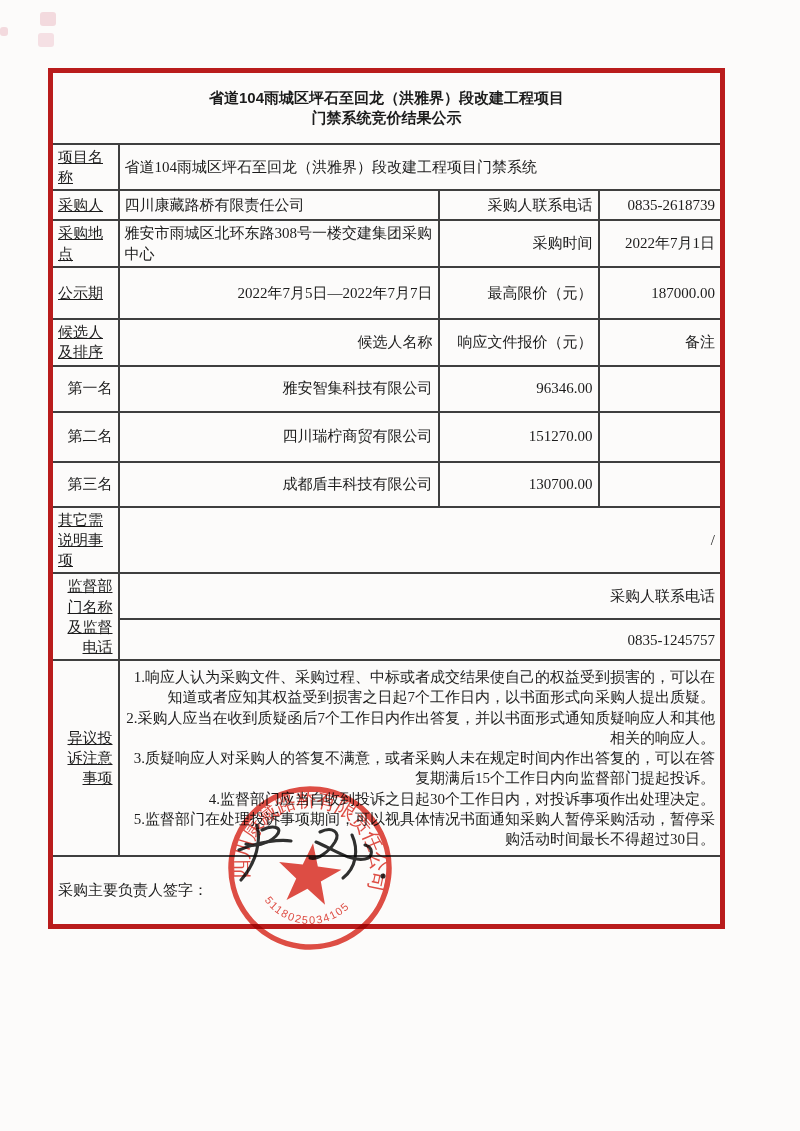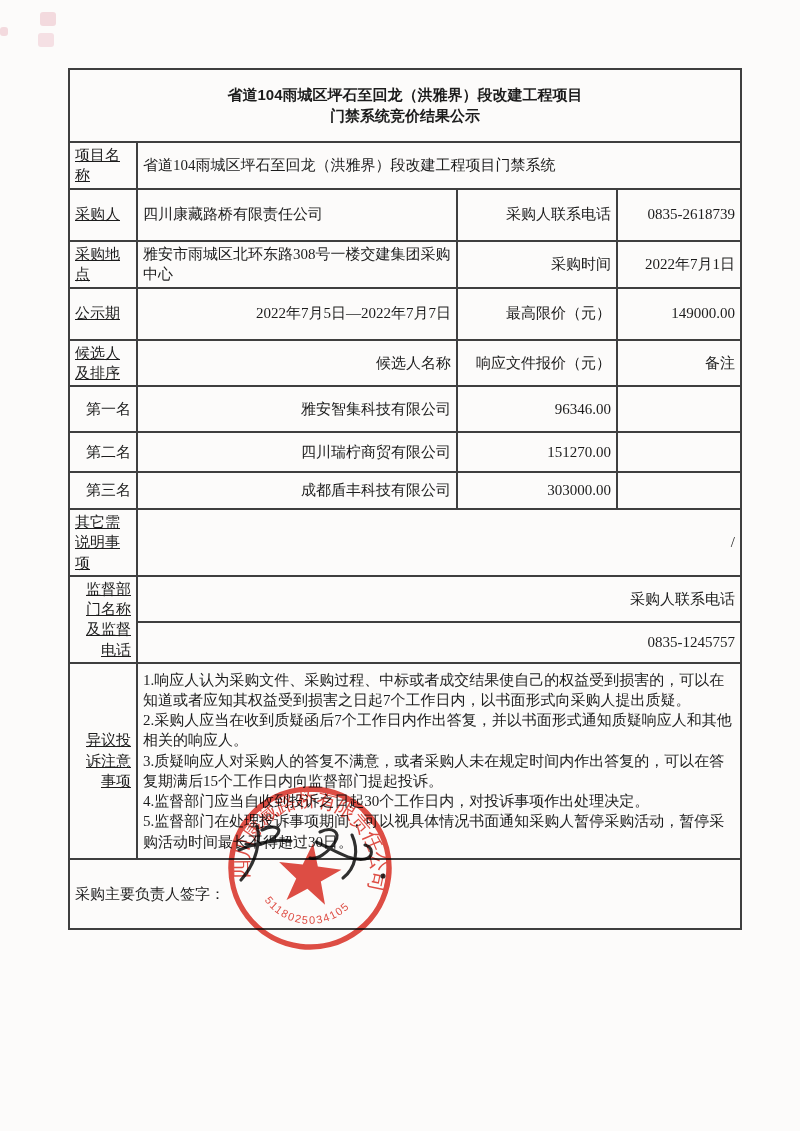--- a/index.html
+++ b/index.html
@@ -5,38 +5,38 @@
   html,body { margin:0; padding:0; }
   body {
     width:800px; height:1131px;
     position:relative; overflow:hidden;
     background:#fcfbfa;
     font-family:"Liberation Serif", serif;
     color:#1c1c1c;
   }
   .scan-smudge { position:absolute; border-radius:3px; }
   .doc-table {
-    position:absolute; left:68px; top:68px; width:672px;
+    position:absolute; left:48px; top:68px; width:672px;
     border-collapse:collapse; table-layout:fixed;
-    border:2px solid #b91c1c;
+    border:5px solid #b91c1c;
   }
   .doc-table td {
     border:2px solid #3f3f3f;
     font-size:15px; line-height:1.35;
     padding:2px 5px; vertical-align:middle;
     overflow:hidden;
   }
   .title-cell {
     text-align:center;
     font-family:"Liberation Sans", sans-serif;
     font-weight:bold; font-size:19px; line-height:1.5;
   }
   .c { text-align:right; }
   .label-cell { padding:2px 4px;text-decoration:underline; }
-  .obj-cell { padding:5px 8px; font-size:15px; line-height:1.42; vertical-align:middle; }
+  .obj-cell { padding:5px 8px; font-size:15px; line-height:1.42; vertical-align:middle;text-align:right; }
   .obj-item { margin:0; }
   .sig-cell { font-size:16px; padding-left:8px;margin-left:36px; }
   
   .stamp-wrap {
     position:absolute; left:225px; top:783px; width:170px; height:170px;
     transform:rotate(7deg);
     mix-blend-mode:multiply; opacity:0.9;
     pointer-events:none;
   }
   .sig-wrap {
@@ -66,64 +66,64 @@
       <div>省道104雨城区坪石至回龙（洪雅界）段改建工程项目</div>
       <div>门禁系统竞价结果公示</div>
     </td>
   </tr>
 
   <tr style="height:46px">
     <td class="label-cell">项目名称</td>
     <td colspan="3">省道104雨城区坪石至回龙（洪雅界）段改建工程项目门禁系统</td>
   </tr>
 
-  <tr style="height:52px">
+  <tr style="height:30px">
     <td class="label-cell">采购人</td>
     <td>四川康藏路桥有限责任公司</td>
     <td class="c">采购人联系电话</td>
     <td class="c">0835-2618739</td>
   </tr>
 
   <tr style="height:47px">
     <td class="label-cell">采购地点</td>
     <td>雅安市雨城区北环东路308号一楼交建集团采购中心</td>
     <td class="c">采购时间</td>
     <td class="c">2022年7月1日</td>
   </tr>
 
   <tr style="height:52px">
     <td class="label-cell">公示期</td>
     <td class="c">2022年7月5日—2022年7月7日</td>
     <td class="c">最高限价（元）</td>
-    <td class="c">149000.00</td>
+    <td class="c">187000.00</td>
   </tr>
 
   <tr style="height:30px">
     <td class="label-cell">候选人及排序</td>
     <td class="c">候选人名称</td>
     <td class="c">响应文件报价（元）</td>
     <td class="c">备注</td>
   </tr>
 
   <tr style="height:46px">
     <td class="c">第一名</td>
     <td class="c">雅安智集科技有限公司</td>
     <td class="c">96346.00</td>
     <td class="c"></td>
   </tr>
-  <tr style="height:40px">
+  <tr style="height:50px">
     <td class="c">第二名</td>
     <td class="c">四川瑞柠商贸有限公司</td>
     <td class="c">151270.00</td>
     <td class="c"></td>
   </tr>
-  <tr style="height:37px">
+  <tr style="height:45px">
     <td class="c">第三名</td>
     <td class="c">成都盾丰科技有限公司</td>
-    <td class="c">303000.00</td>
+    <td class="c">130700.00</td>
     <td class="c"></td>
   </tr>
 
   <tr style="height:41px">
     <td class="label-cell">其它需说明事项</td>
     <td colspan="3" class="c">/</td>
   </tr>
 
   <tr style="height:39px">
     <td rowspan="2" class="c label-cell">监督部门名称及监督电话</td>

